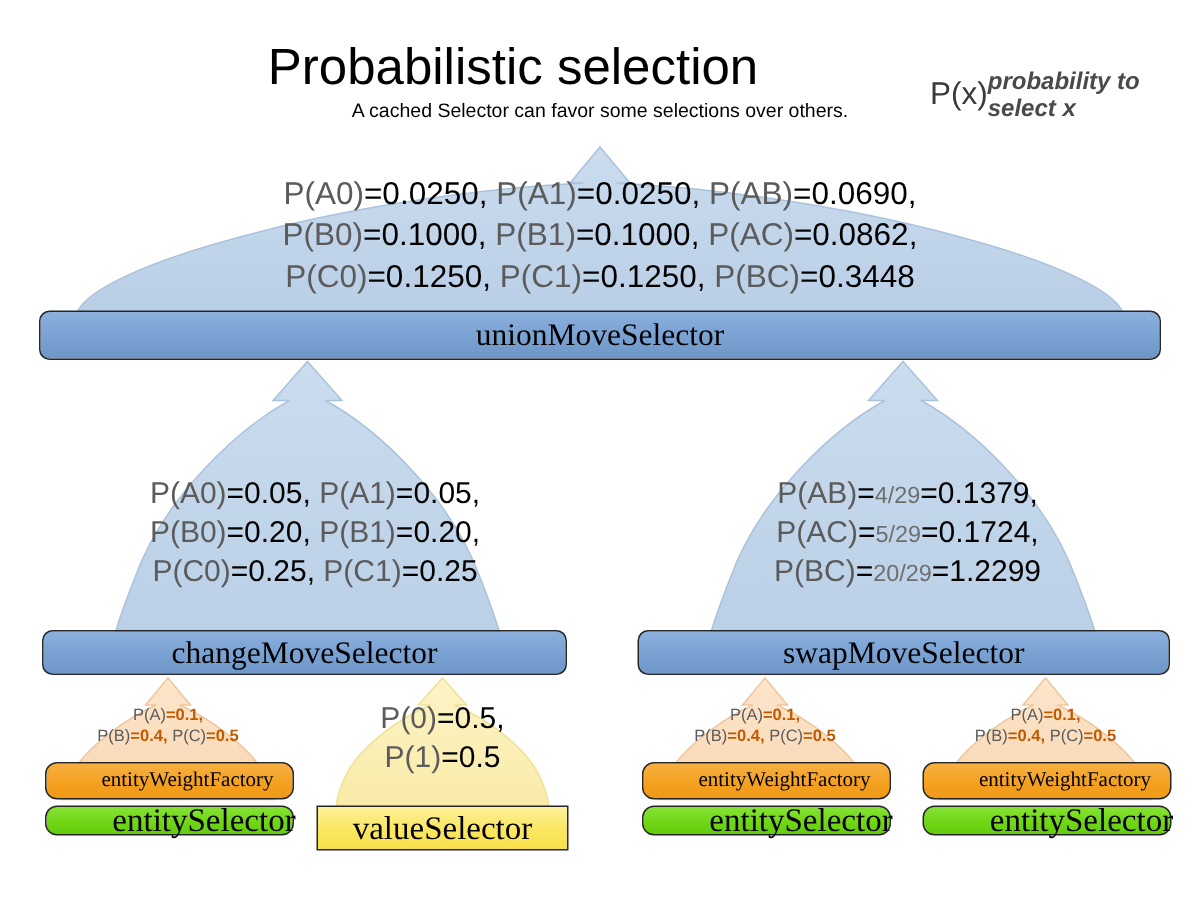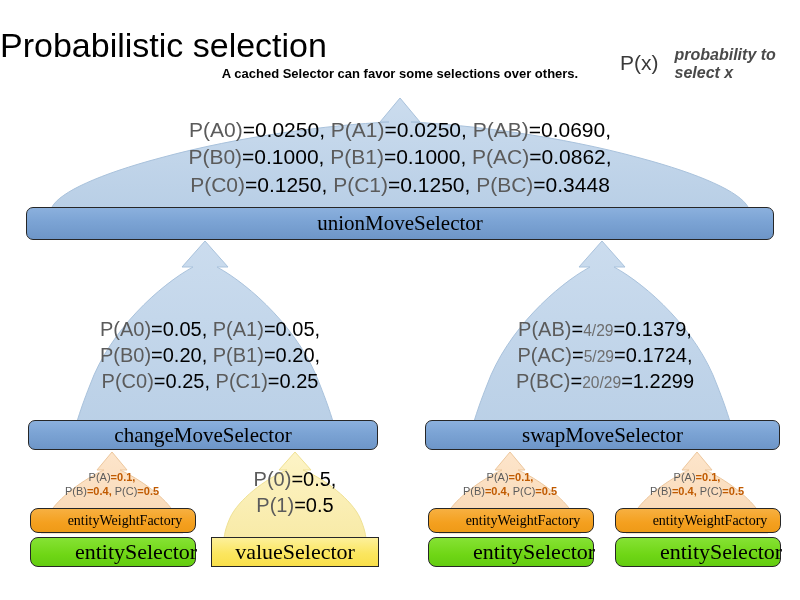--- a/index.html
+++ b/index.html
@@ -8,30 +8,30 @@
     background:#ffffff;
     font-family:"Liberation Sans", sans-serif;
     color:#000;
     overflow:hidden;
     position:relative;
   }
   #stage{position:absolute;left:0;top:0;width:800px;height:600px;}
 
   
   .title{
-    position:absolute;left:0;top:26px;width:684px;
+    position:absolute;left:0;top:26px;width:684px;text-align:center;
     font-size:34px;font-weight:normal;letter-spacing:0px;color:#000;
   }
   .subtitle{
     position:absolute;left:0;top:66px;width:800px;text-align:center;
-    font-size:13px;color:#000;font-weight:bold;
+    font-size:13px;color:#000;
   }
   .legend{
     position:absolute;left:620px;top:46px;width:175px;
-    display:flex;align-items:flex-start;gap:16px;
+    display:flex;align-items:flex-start;gap:0;
   }
   .legend .lg-key{font-size:21px;color:#3a3a3a;line-height:1.15;padding-top:5px;}
   .legend .lg-desc{font-size:16px;color:#4a4a4a;font-style:italic;line-height:1.15;font-weight:bold;}
 
   
   svg#shapes{position:absolute;left:0;top:0;width:800px;height:600px;}
 
   
   .probtext{
     position:absolute;text-align:center;line-height:1.30;
@@ -76,21 +76,21 @@
   .box-yellow{
     background:linear-gradient(180deg,#fdf09a 0%,#fbe660 55%,#f9e04a 100%);
     color:#000;border-radius:0;
   }
 
   #union-bar{left:26px;top:207px;width:748px;height:33px;font-size:21px;}
   #change-bar{left:28px;top:420px;width:350px;height:30px;font-size:21px;}
   #swap-bar{left:425px;top:420px;width:355px;height:30px;font-size:21px;}
 
   .ewf{height:25px;font-size:14px;padding-left:24px;}
-  .esel{height:30px;font-size:22px;padding-left:46px;}
+  .esel{height:20px;font-size:22px;padding-left:46px;}
   .vsel{height:30px;font-size:22px;}
 </style>
 </head>
 <body>
 
 <div id="stage">
 
   <svg id="shapes" viewBox="0 0 800 600">
     <defs>
       <linearGradient id="gblue" x1="0" y1="0" x2="0" y2="1">

